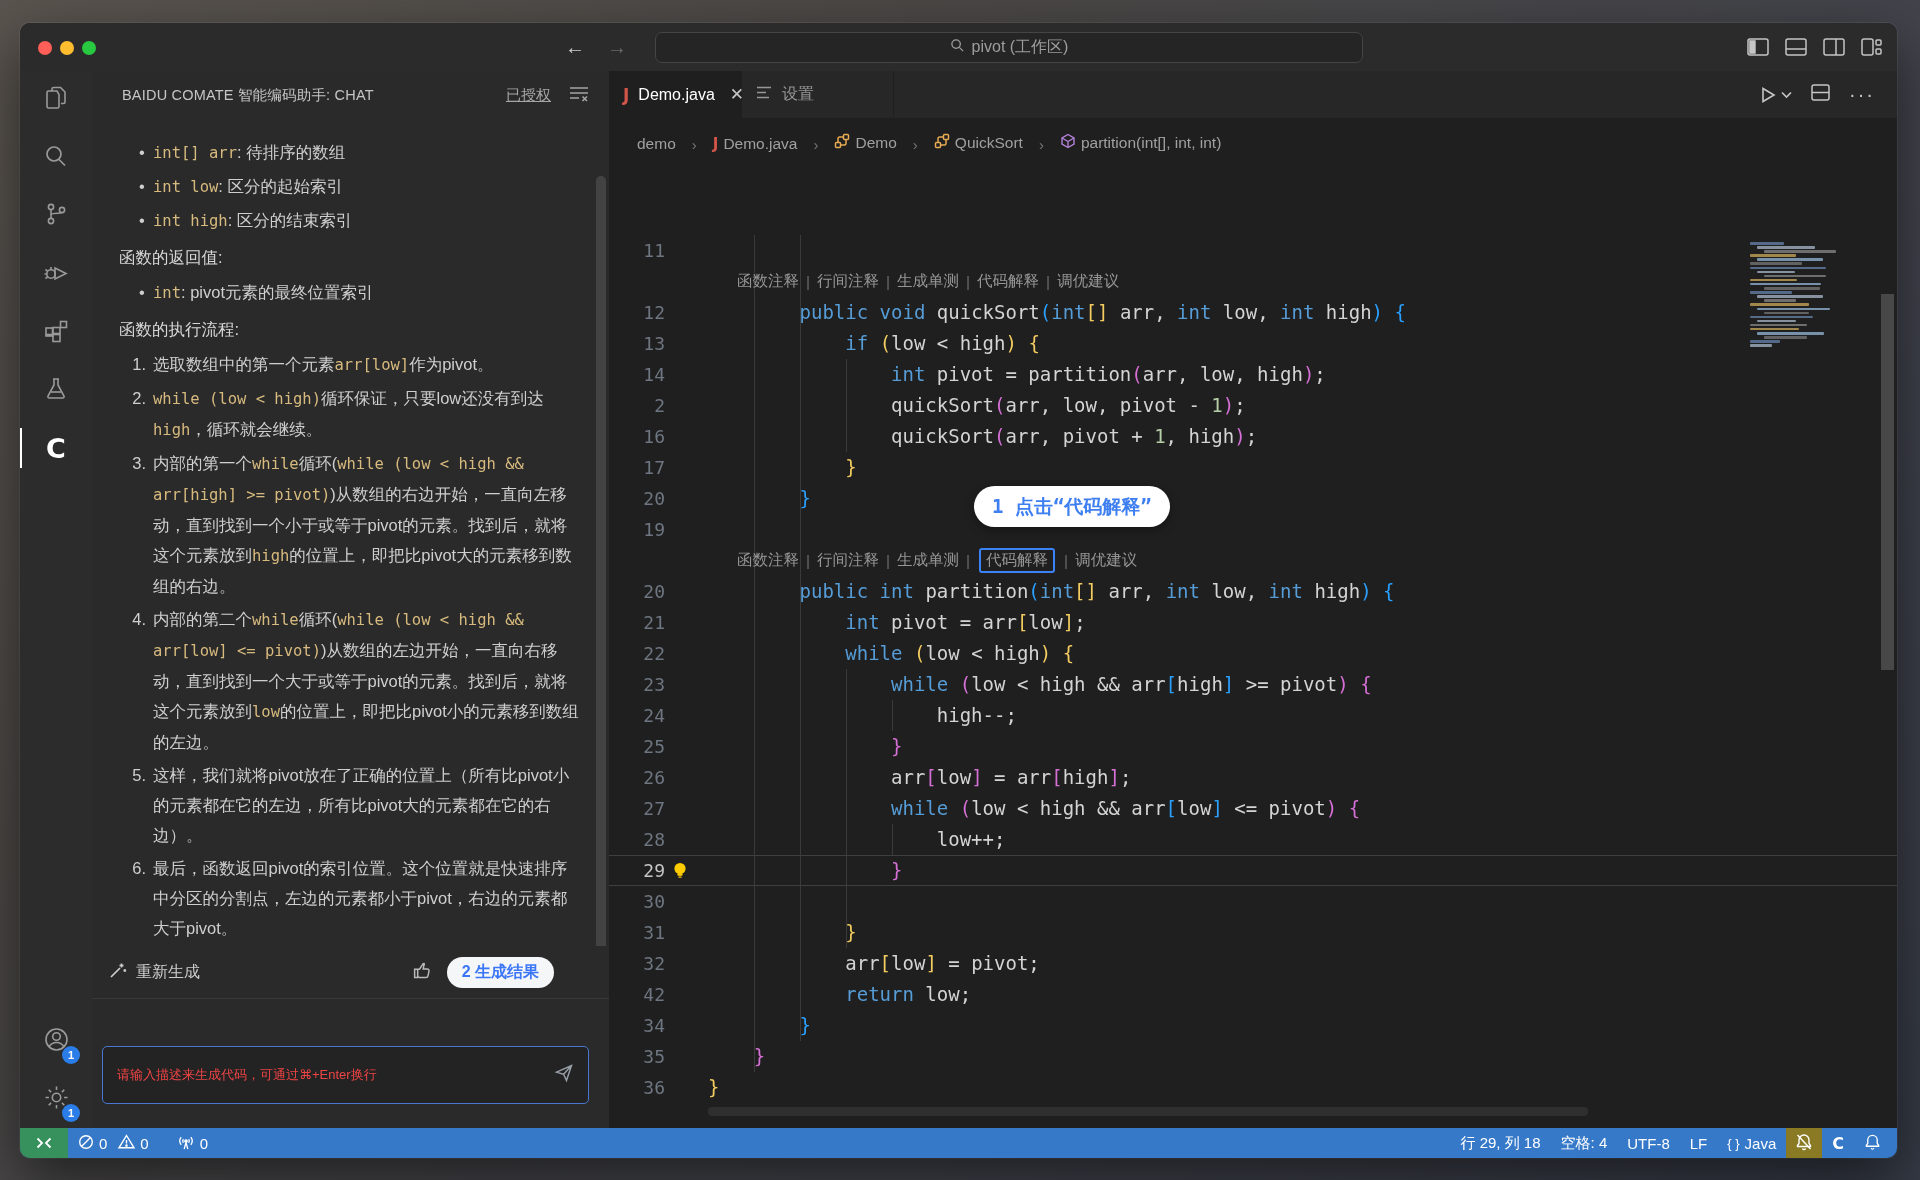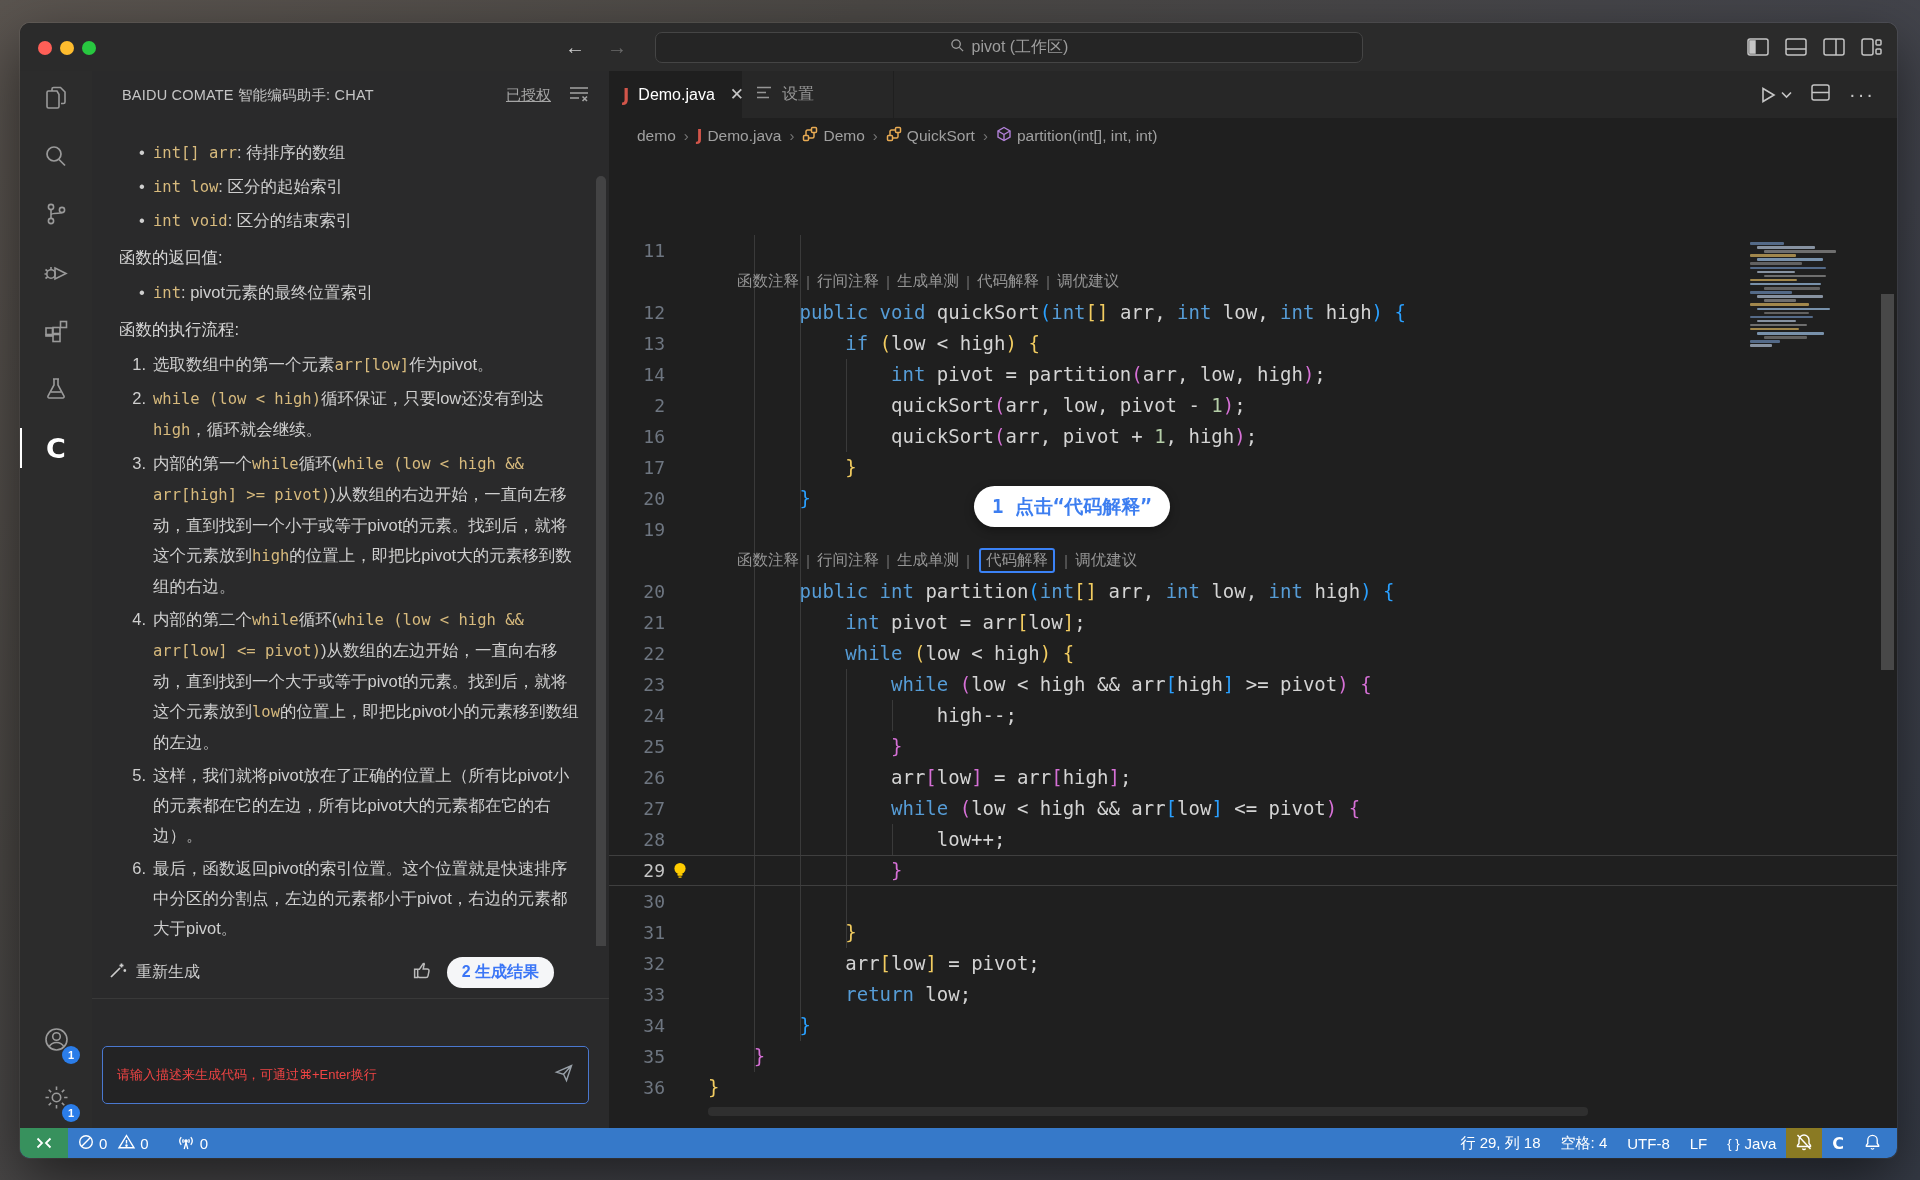--- a/index.html
+++ b/index.html
@@ -65,21 +65,21 @@
   .chat-input .ph{color:#ef4444;font-size:13px;flex:1;}
   
   .editor{flex:1;background:#1f1f1f;display:flex;flex-direction:column;position:relative;min-width:0;}
   .tabsbar{height:47px;background:#272727;display:flex;align-items:stretch;flex:0 0 47px;position:relative;}
   .tab{display:flex;align-items:center;gap:9px;padding:0 14px;font-size:16px;}
   .tab.active{background:#1f1f1f;color:#fff;width:133px;}
   .tab.inactive{color:#969696;width:152px;border-right:1px solid #1f1f1f;}
   .tab .close{margin-left:6px;color:#c5c5c5;font-size:17px;}
   .java-badge{color:var(--c-tab_java_icon);font-weight:800;font-size:17px;font-family:"DejaVu Sans",sans-serif;}
   .ed-actions{position:absolute;right:22px;top:0;height:47px;display:flex;align-items:center;gap:19px;color:#c5c5c5;}
-  .breadcrumb{height:35px;display:flex;align-items:center;gap:8px;padding-left:28px;color:#a0a0a0;font-size:15.5px;flex:0 0 35px;}
+  .breadcrumb{height:35px;display:flex;align-items:flex-end;gap:16px;padding-left:28px;color:#a0a0a0;font-size:15.5px;flex:0 0 35px;}
   .bc-sep{color:#767676;font-size:15px;}
   .bc-item{display:flex;align-items:center;gap:5px;}
   .code-area{flex:1;position:relative;font-family:"DejaVu Sans Mono",monospace;min-height:0;}
   .rows{position:absolute;left:0;top:0;right:0;}
   .row{height:31px;display:flex;align-items:center;position:relative;}
   .row .ln{width:56px;flex:0 0 56px;text-align:right;color:#6e7681;font-size:18px;}
   .row .gut{width:43px;flex:0 0 43px;position:relative;height:31px;}
   .row pre{font-family:"DejaVu Sans Mono",monospace;font-size:19px;white-space:pre;line-height:31px;}
   .row.cur{box-shadow:inset 0 1px 0 #3f3f3f, inset 0 -1px 0 #3f3f3f;}
   .row.cur .ln{color:#c6c6c6;}
@@ -249,21 +249,21 @@
             <div class="chat-li">
               <span class="bul">•</span>
               <span><span class="cc">int[] arr</span><span>: 待排序的数组</span></span>
             </div>
             <div class="chat-li">
               <span class="bul">•</span>
               <span><span class="cc">int low</span><span>: 区分的起始索引</span></span>
             </div>
             <div class="chat-li">
               <span class="bul">•</span>
-              <span><span class="cc">int void</span><span>: 区分的结束索引</span></span>
+              <span><span class="cc">int high</span><span>: 区分的结束索引</span></span>
             </div>
           </div>
           <div class="chat-p"><span>函数的返回值:</span></div>
           <div class="chat-ul">
             <div class="chat-li">
               <span class="bul">•</span>
               <span><span class="cc">int</span><span>: pivot元素的最终位置索引</span></span>
             </div>
           </div>
           <div class="chat-p"><span>函数的执行流程:</span></div>
@@ -540,21 +540,21 @@
               <span class="ln">31</span>
               <span class="gut"></span>
               <pre><span class="tk-p">            </span><span class="tk-g">}</span></pre>
             </div>
             <div class="row">
               <span class="ln">32</span>
               <span class="gut"></span>
               <pre><span class="tk-p">            arr</span><span class="tk-g">[</span><span class="tk-p">low</span><span class="tk-g">]</span><span class="tk-p"> = pivot;</span></pre>
             </div>
             <div class="row">
-              <span class="ln">33</span>
+              <span class="ln">42</span>
               <span class="gut"></span>
               <pre><span class="tk-p">            </span><span class="tk-k">return</span><span class="tk-p"> low;</span></pre>
             </div>
             <div class="row">
               <span class="ln">34</span>
               <span class="gut"></span>
               <pre><span class="tk-p">        </span><span class="tk-b">}</span></pre>
             </div>
             <div class="row">
               <span class="ln">35</span>

